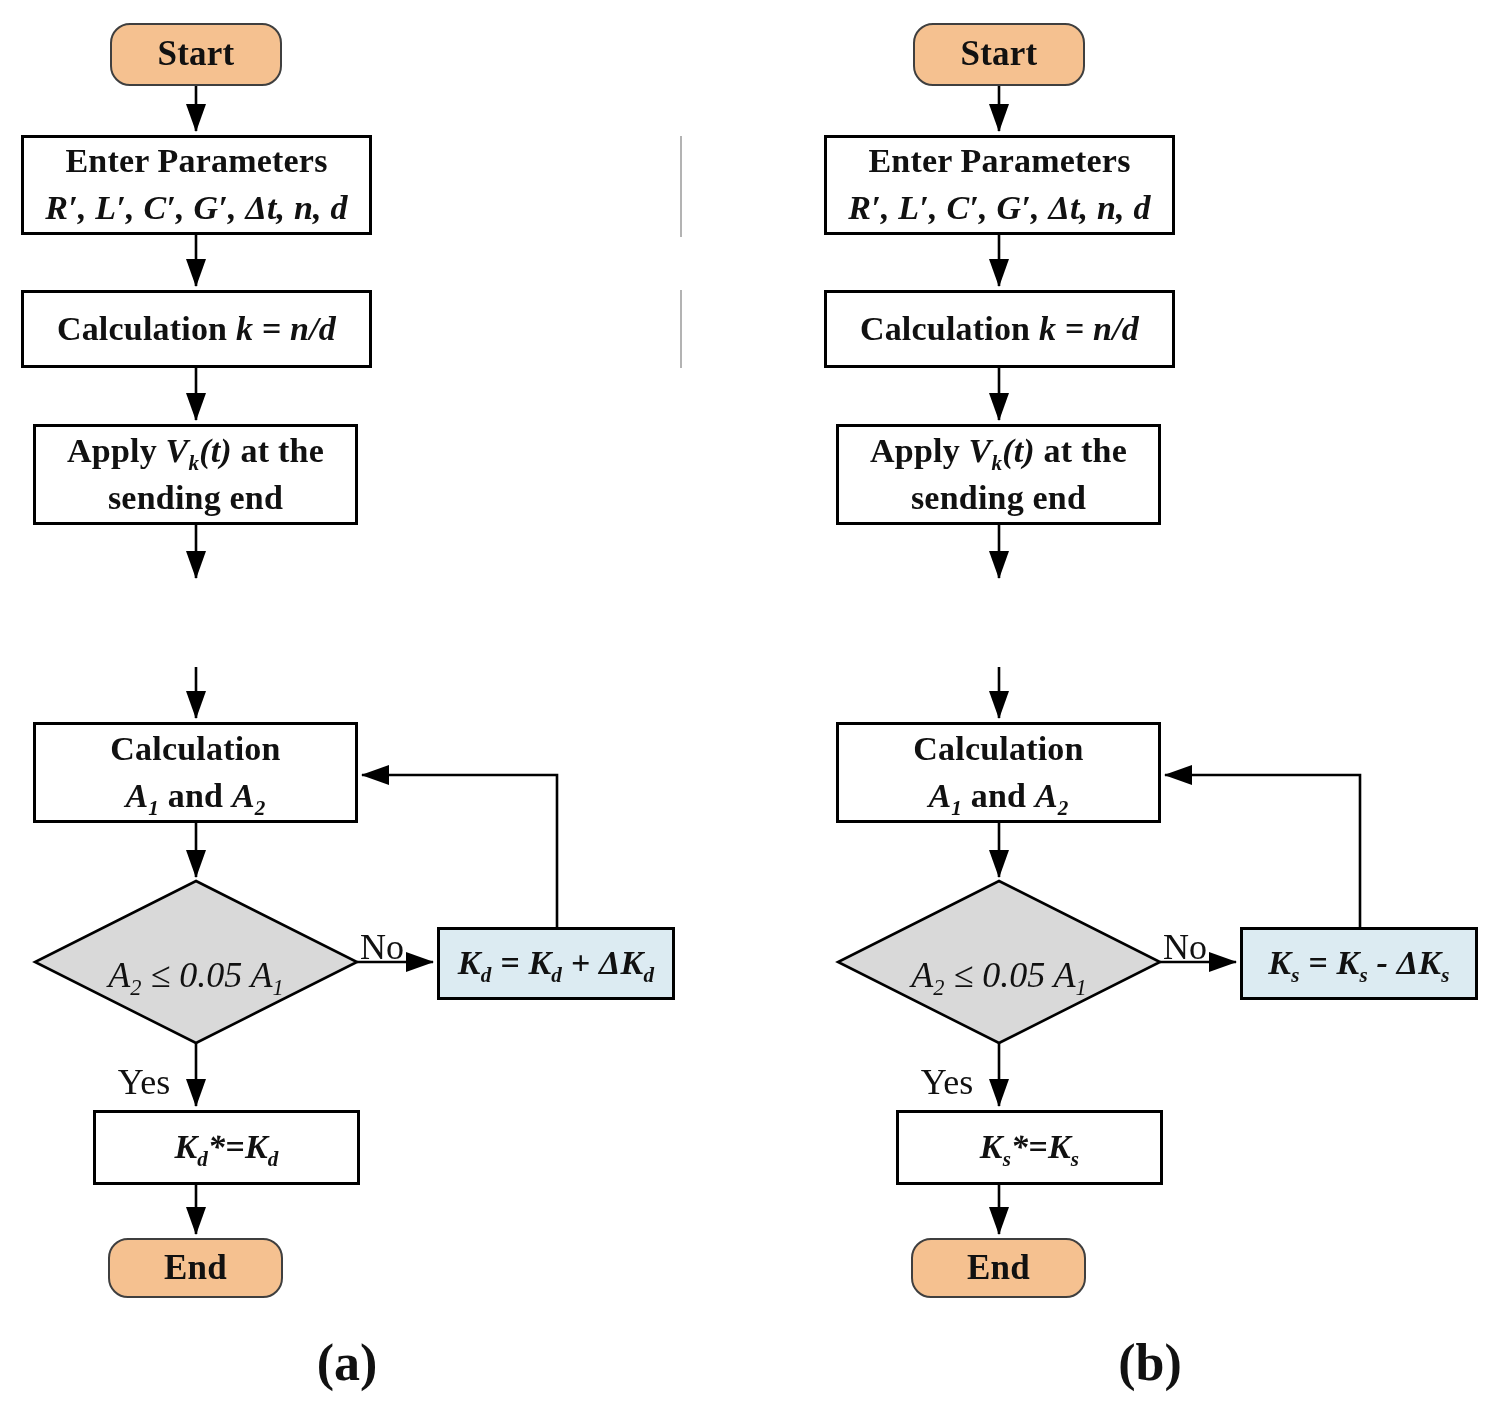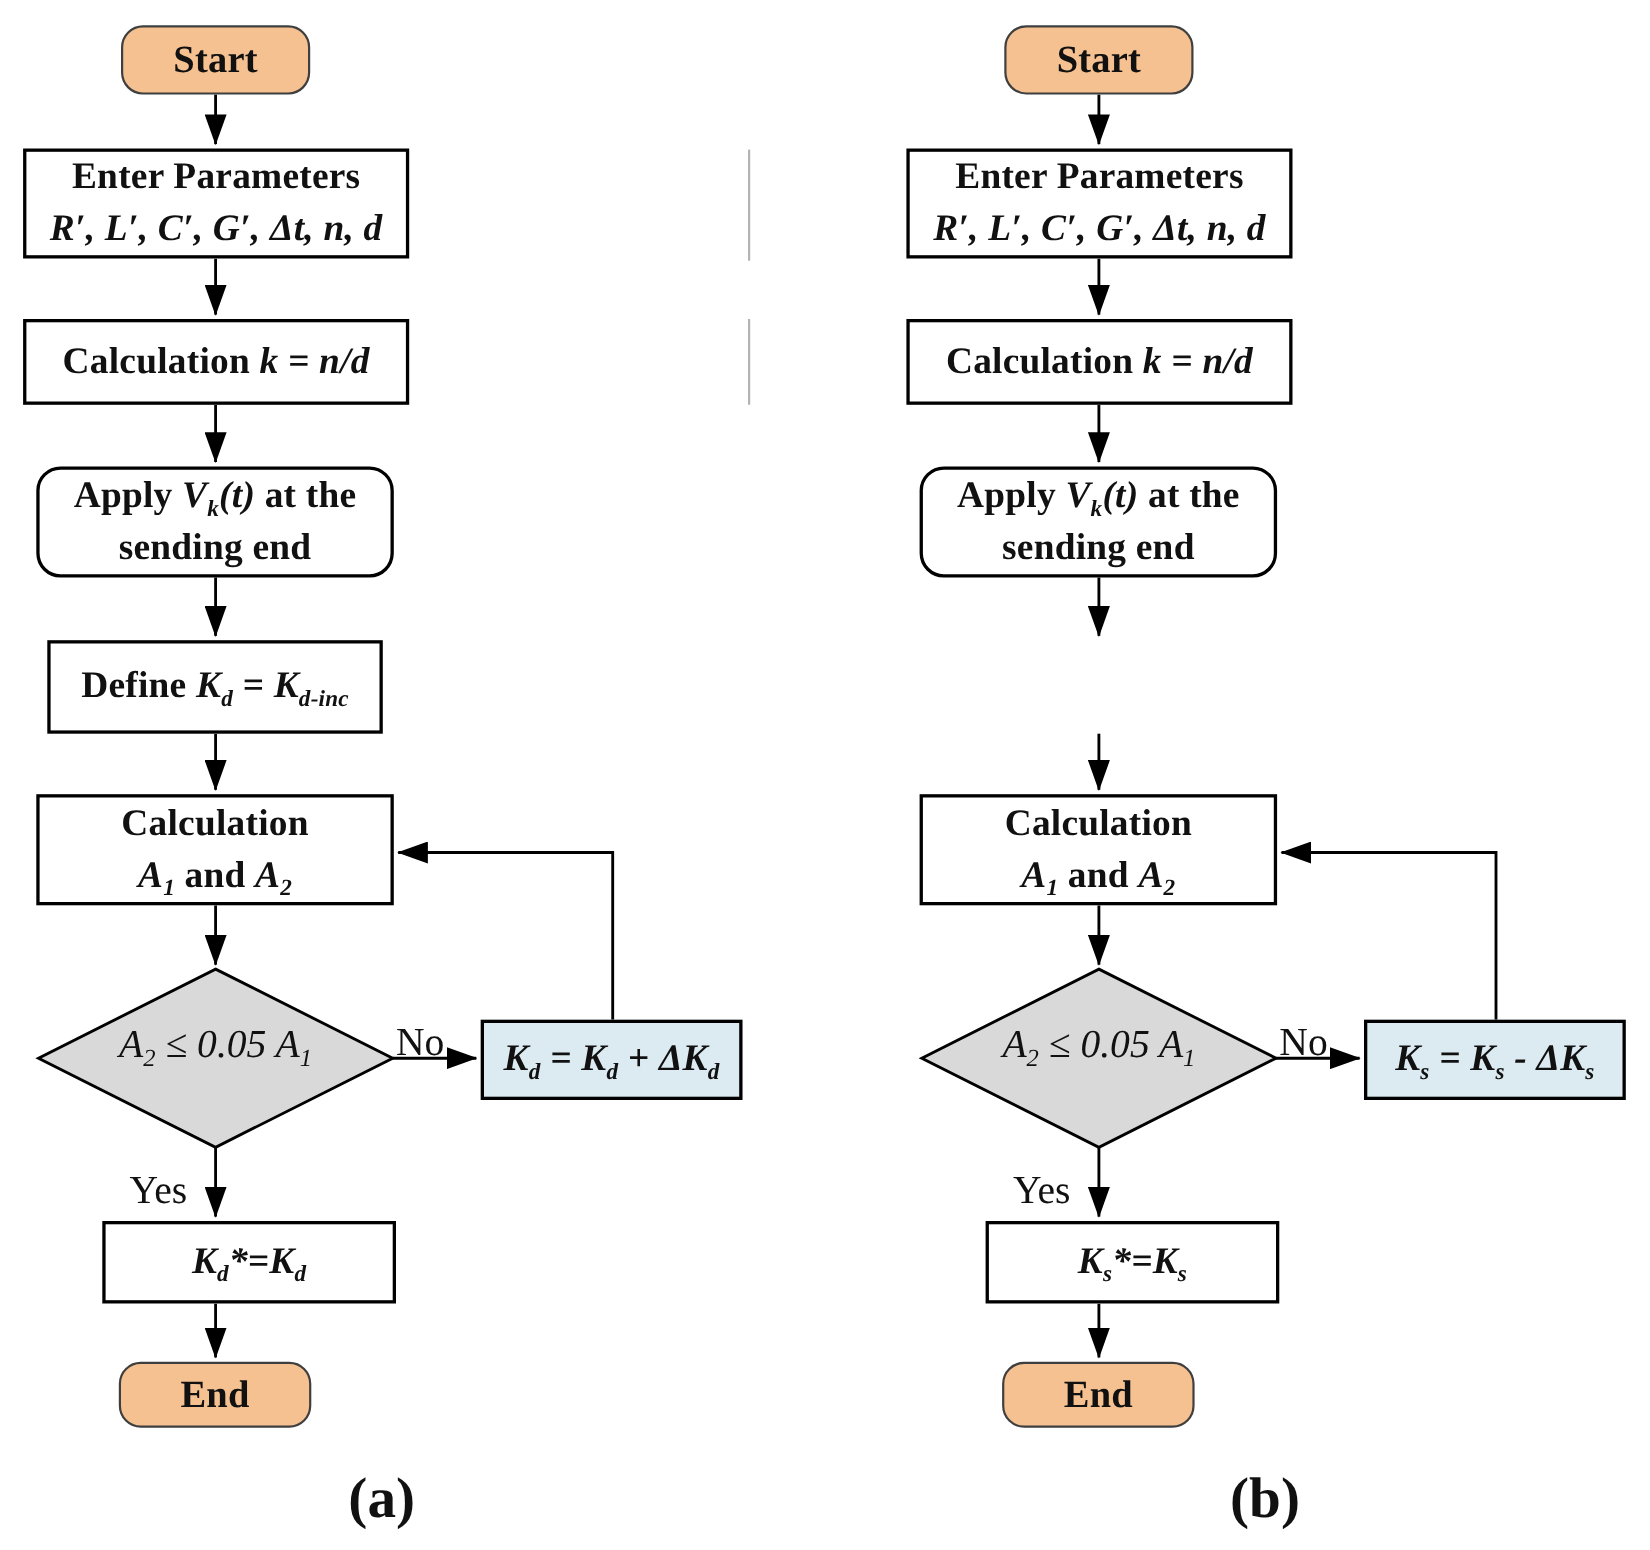--- a/index.html
+++ b/index.html
@@ -35,41 +35,41 @@
     background:var(--process-fill,#ffffff);
     border:3px solid var(--process-border,#000000);
   }
   .update{
     background:var(--update-fill,#dcebf2);
     border:3px solid var(--process-border,#000000);
     text-align:center;
   }
   .decision-text{
     position:absolute;
-    display:flex;align-items:flex-start;justify-content:center;
+    display:flex;align-items:flex-end;justify-content:center;
     text-align:center;font-size:36px;
   }
   .edge-label{
     position:absolute;
     display:flex;align-items:center;justify-content:center;
     font-size:36px;
   }
   .caption{
     position:absolute;
     display:flex;align-items:center;justify-content:center;
     font-size:52px;font-weight:bold;
   }
   sub{font-size:0.62em;line-height:0;}
   i sub{font-style:italic;}
 
   
   .n-start  {left:110px;top:23px;  width:172px;height:63px;}
   .n-enter  {left:21px; top:135px; width:351px;height:100px;}
   .n-calck  {left:21px; top:290px; width:351px;height:78px;}
-  .n-apply  {left:33px; top:424px; width:325px;height:101px;border-radius:22px;}
+  .n-apply  {left:33px; top:424px; width:325px;height:101px;}
   .n-define {left:43px; top:582px; width:305px;height:85px;}
   .n-calca  {left:33px; top:722px; width:325px;height:101px;}
   .n-decision{left:46px;top:928px; width:300px;height:68px;}
   .n-update {left:437px;top:927px; width:238px;height:73px;}
   .n-assign {left:93px; top:1110px;width:267px;height:75px;}
   .n-end    {left:108px;top:1238px;width:175px;height:60px;}
   .lbl-no   {left:340px;top:924px; width:84px; height:46px;justify-content:center;}
   .lbl-yes  {left:95px; top:1043px;width:98px; height:46px;margin-top:16px;}
   .cap      {left:247px;top:1330px;width:200px;height:64px;}
 
@@ -115,23 +115,20 @@
       </div>
     <div class="node process n-enter">
         <span>Enter Parameters<br><i>R′, L′, C′, G′, Δt, n, d</i></span>
       </div>
     <div class="node process n-calck">
         <span>Calculation <i>k = n/d</i></span>
       </div>
     <div class="node process n-apply">
         <span>Apply <i>V<sub>k</sub>(t)</i> at the<br>sending end</span>
       </div>
-    <div class="node process n-define">
-        <span>Define <i>K<sub>d</sub> = K<sub>d-inc</sub></i></span>
-      </div>
     <div class="node process n-calca">
         <span>Calculation<br><i>A<sub>1</sub></i> and <i>A<sub>2</sub></i></span>
       </div>
     <div class="decision-text n-decision">
         <span><i>A<sub>2</sub> ≤ 0.05 A<sub>1</sub></i></span>
       </div>
     <div class="node update n-update">
         <span><i>K<sub>d</sub> = K<sub>d</sub> + ΔK<sub>d</sub></i></span>
       </div>
     <div class="node process n-assign">

